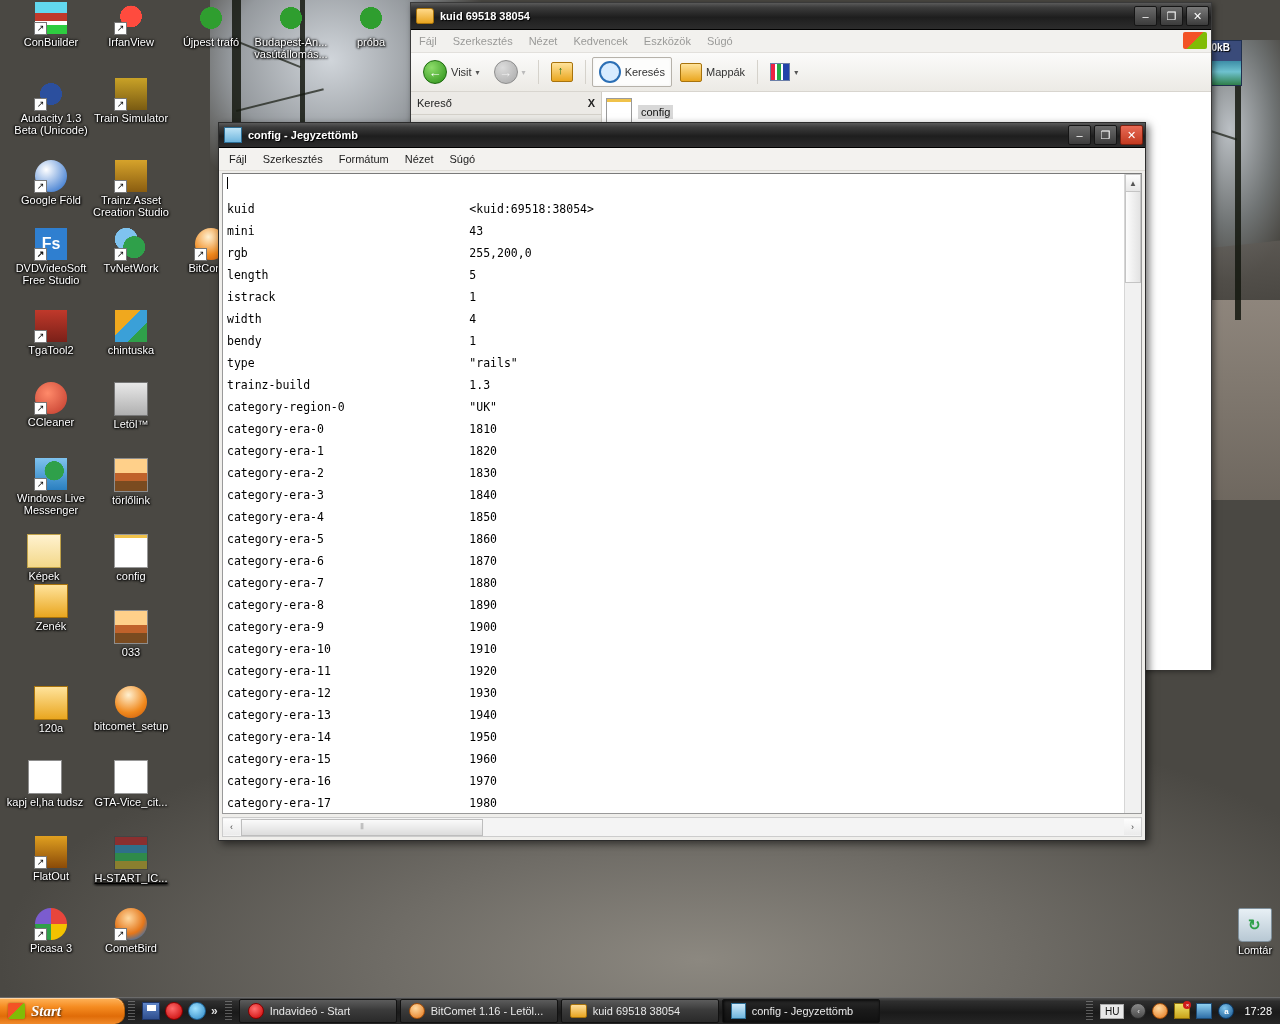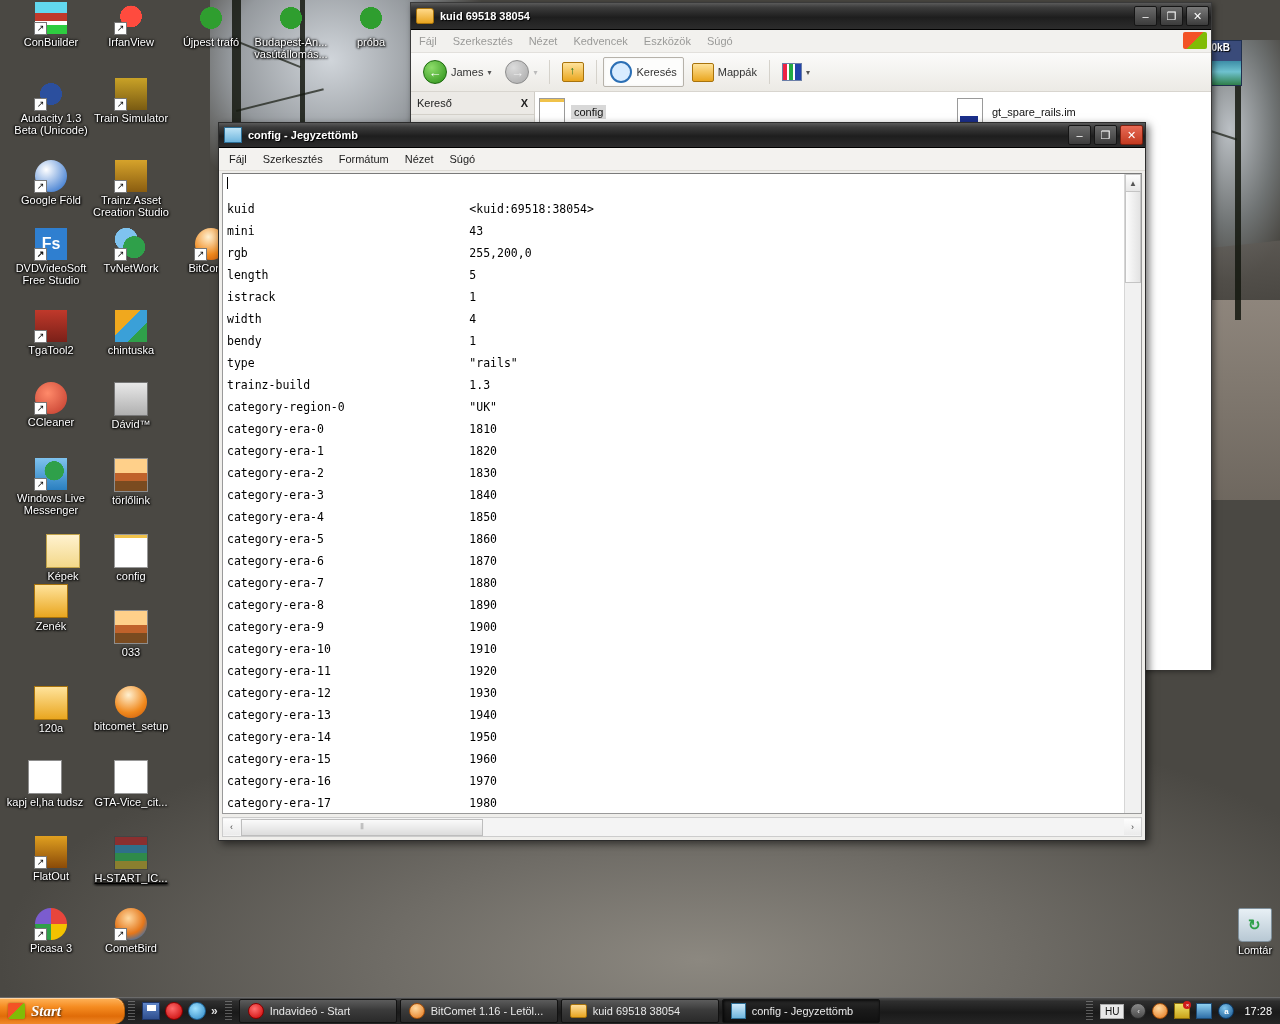--- a/index.html
+++ b/index.html
@@ -285,26 +285,26 @@
     <div class="dicon" style="left: 168px; top: 228px;"><span class="glyph" style="border-radius:50%;background:radial-gradient(circle at 42% 28%,#fff0d0,#f0891d 60%,#c4540a);">
         <span class="shortcut-arrow">↗</span>
       </span><span class="lbl">BitComet</span></div>
     <div class="dicon" style="left: 8px; top: 310px;"><span class="glyph" style="background:linear-gradient(to bottom,#c0392b,#7a2018);">
         <span class="shortcut-arrow">↗</span>
       </span><span class="lbl">TgaTool2</span></div>
     <div class="dicon" style="left: 88px; top: 310px;"><span class="glyph" style="background:linear-gradient(135deg,#f0a81e 0 40%,#3aa0d8 40% 70%,#2fa04a 70% 100%);"></span><span class="lbl">chintuska</span></div>
     <div class="dicon" style="left: 8px; top: 382px;"><span class="glyph" style="border-radius:50%;background:radial-gradient(circle at 40% 35%,#ff8a6a,#c0392b);">
         <span class="shortcut-arrow">↗</span>
       </span><span class="lbl">CCleaner</span></div>
-    <div class="dicon" style="left: 88px; top: 382px;"><span class="glyph" style="background:linear-gradient(to bottom,#e8e8e8,#b0b0b0);border:1px solid #777;"></span><span class="lbl">Dávid™</span></div>
+    <div class="dicon" style="left: 88px; top: 382px;"><span class="glyph" style="background:linear-gradient(to bottom,#e8e8e8,#b0b0b0);border:1px solid #777;"></span><span class="lbl">Letöl™</span></div>
     <div class="dicon" style="left: 8px; top: 458px;"><span class="glyph" style="background:radial-gradient(circle at 60% 40%,#2fa04a 0 35%,rgba(0,0,0,0) 36%),linear-gradient(to bottom,#7fc3ef,#2a7fc0);">
         <span class="shortcut-arrow">↗</span>
       </span><span class="lbl">Windows Live Messenger</span></div>
     <div class="dicon" style="left: 88px; top: 458px;"><span class="glyph" style="background:linear-gradient(to bottom,#ffd08a 0 45%,#c0622b 45% 70%,#7a4b20 70% 100%);border:1px solid #8d8d8d;"></span><span class="lbl">törlőlink</span></div>
-    <div class="dicon" style="left: 20px; top: 534px;"><span class="glyph" style="background:linear-gradient(to bottom,#fff2cf,#f3d88a);border:1px solid #c0a24a;"></span><span class="lbl">Képek</span></div>
+    <div class="dicon" style="left: 1px; top: 534px;"><span class="glyph" style="background:linear-gradient(to bottom,#fff2cf,#f3d88a);border:1px solid #c0a24a;"></span><span class="lbl">Képek</span></div>
     <div class="dicon" style="left: 88px; top: 534px;"><span class="glyph" style="background:#fff;border:1px solid #999;box-shadow:inset 0 3px 0 #f0c24a;"></span><span class="lbl">config</span></div>
     <div class="dicon" style="left: 8px; top: 584px;"><span class="glyph" style="background:linear-gradient(to bottom,#ffe39b,#e9a61f);border:1px solid #a8730c;"></span><span class="lbl">Zenék</span></div>
     <div class="dicon" style="left: 88px; top: 610px;"><span class="glyph" style="background:linear-gradient(to bottom,#ffd08a 0 45%,#c0622b 45% 70%,#7a4b20 70% 100%);border:1px solid #8d8d8d;"></span><span class="lbl">033</span></div>
     <div class="dicon" style="left: 8px; top: 686px;"><span class="glyph" style="background:linear-gradient(to bottom,#ffe39b,#e9a61f);border:1px solid #a8730c;"></span><span class="lbl">120a</span></div>
     <div class="dicon" style="left: 88px; top: 686px;"><span class="glyph" style="border-radius:50%;background:radial-gradient(circle at 42% 28%,#fff0d0,#f0891d 60%,#c4540a);"></span><span class="lbl">bitcomet_setup</span></div>
     <div class="dicon" style="left: 2px; top: 760px;"><span class="glyph" style="background:#fff;border:1px solid #8d8d8d;"></span><span class="lbl">kapj el,ha tudsz</span></div>
     <div class="dicon" style="left: 88px; top: 760px;"><span class="glyph" style="background:#fff;border:1px solid #9a9a9a;"></span><span class="lbl">GTA-Vice_cit...</span></div>
     <div class="dicon" style="left: 8px; top: 836px;"><span class="glyph" style="background:linear-gradient(to bottom,#e0a020,#8a4a08);">
         <span class="shortcut-arrow">↗</span>
       </span><span class="lbl">FlatOut</span></div>
@@ -347,21 +347,21 @@
     <span class="mi">Nézet</span>
     <span class="mi">Kedvencek</span>
     <span class="mi">Eszközök</span>
     <span class="mi">Súgó</span>
     <span class="flag" style="background:linear-gradient(135deg,#f35325 0 50%,#81bc06 50% 100%);border-radius:2px;"></span>
   </div>
 
   <div class="toolbar">
     <span class="tbitem">
       <span class="circ green">←</span>
-      <span>James</span>
+      <span>Visit</span>
       <span style="font-size:8px;color:#555;">▾</span>
     </span>
     <span class="tbitem">
       <span class="circ grey">→</span>
       <span style="font-size:8px;color:#bbb;">▾</span>
     </span>
     <span class="sep-v"></span>
     <span class="tbitem">
       <span style="display:inline-block;width:20px;height:18px;background:linear-gradient(to bottom,#ffe39b,#e9a61f);border:1px solid #a8730c;border-radius:2px;position:relative;">
         <span style="position:absolute;left:6px;top:1px;color:#1a6f1a;font-size:11px;font-weight:bold;">↑</span>
@@ -392,26 +392,20 @@
         <span style="font-weight:bold;">X</span>
       </div>
       <div style="flex:1;background:#e9e8e4;"></div>
     </div>
     <div class="filelist">
       <div class="filerow">
         <span class="filecell">
           <span style="display:inline-block;width:24px;height:26px;background:#fff;border:1px solid #9a9a9a;
                        box-shadow:inset 0 3px 0 #f0c24a;position:relative;"></span>
           <span class="fname sel">config</span>
-        </span>
-        <span class="filecell" style="margin-left:160px;">
-          <span style="display:inline-block;width:24px;height:26px;background:#fff;border:1px solid #9a9a9a;position:relative;">
-            <span style="position:absolute;left:2px;bottom:3px;width:18px;height:6px;background:#1b2f8c;"></span>
-          </span>
-          <span class="fname">gt_spare_rails.im</span>
         </span>
       </div>
     </div>
   </div>
 </div>
 
 <div id="notepad">
   <div class="titlebar-dark">
     <span class="tb-icon" style="background:linear-gradient(to bottom,#bfe4f6,#6fb6de);border:1px solid #2d6e95;"></span>
     <span class="tb-title">config - Jegyzettömb</span>

